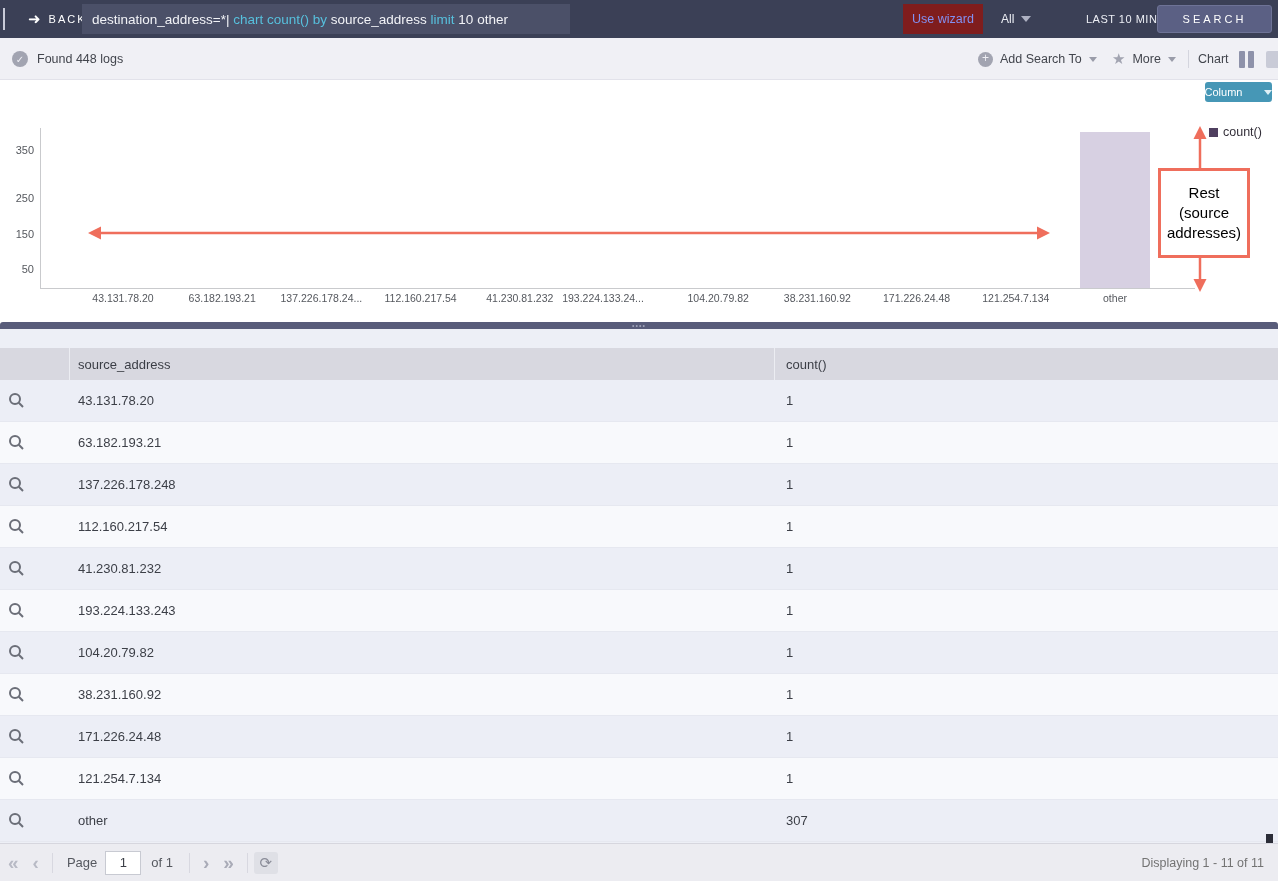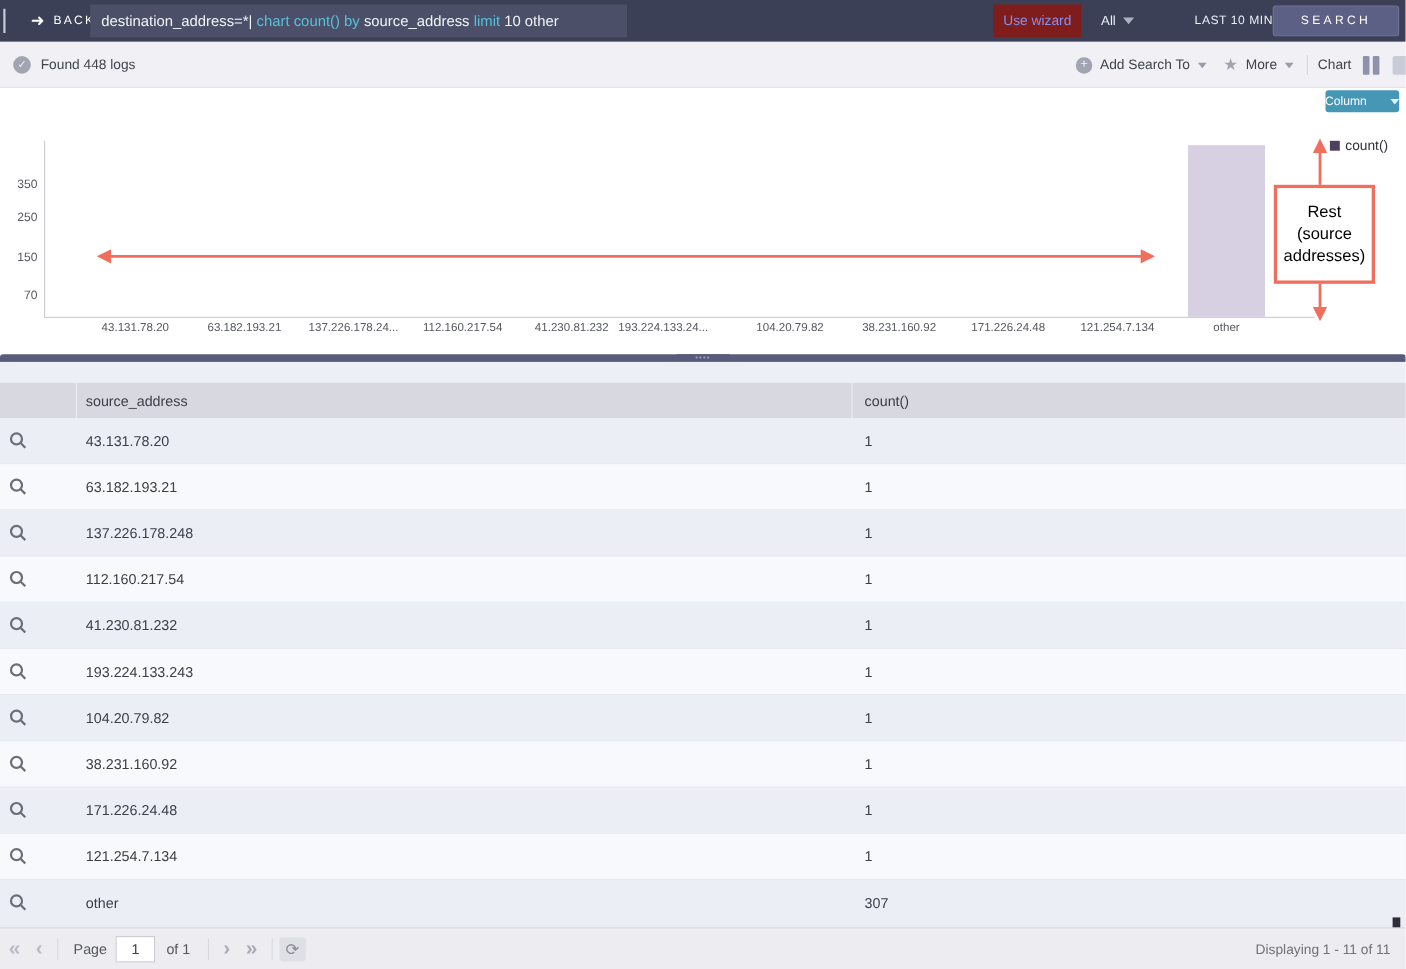--- a/index.html
+++ b/index.html
@@ -149,24 +149,24 @@
       <line x1="1200" y1="176" x2="1200" y2="200" stroke="#ef6e5c" stroke-width="2.5"></line>
       <polygon points="1200,212 1193.5,199 1206.5,199" fill="#ef6e5c"></polygon>
     </svg>
 
     <div class="legend">
       <span class="swatch"></span>
       <span>count()</span>
     </div>
 
     <div class="annbox ann-rest">Rest (source addresses)</div>
-  <div class="ytick" style="top: 183.215px;">70</div>
+  <div class="ytick" style="top: 183.215px;">50</div>
       <div class="ytick" style="top: 147.645px;">150</div>
       <div class="ytick" style="top: 112.075px;">250</div>
-      <div class="ytick" style="top: 82px;">350</div>
+      <div class="ytick" style="top: 64px;">350</div>
       <div class="xlabel" style="left: 68px;">43.131.78.20</div>
       <div class="xlabel" style="left: 167.2px;">63.182.193.21</div>
       <div class="xlabel" style="left: 266.4px;">137.226.178.24...</div>
       <div class="xlabel" style="left: 365.6px;">112.160.217.54</div>
       <div class="xlabel" style="left: 464.8px;">41.230.81.232</div>
       <div class="xlabel" style="left: 548px;">193.224.133.24...</div>
       <div class="xlabel" style="left: 663.2px;">104.20.79.82</div>
       <div class="xlabel" style="left: 762.4px;">38.231.160.92</div>
       <div class="xlabel" style="left: 861.6px;">171.226.24.48</div>
       <div class="xlabel" style="left: 960.8px;">121.254.7.134</div>

